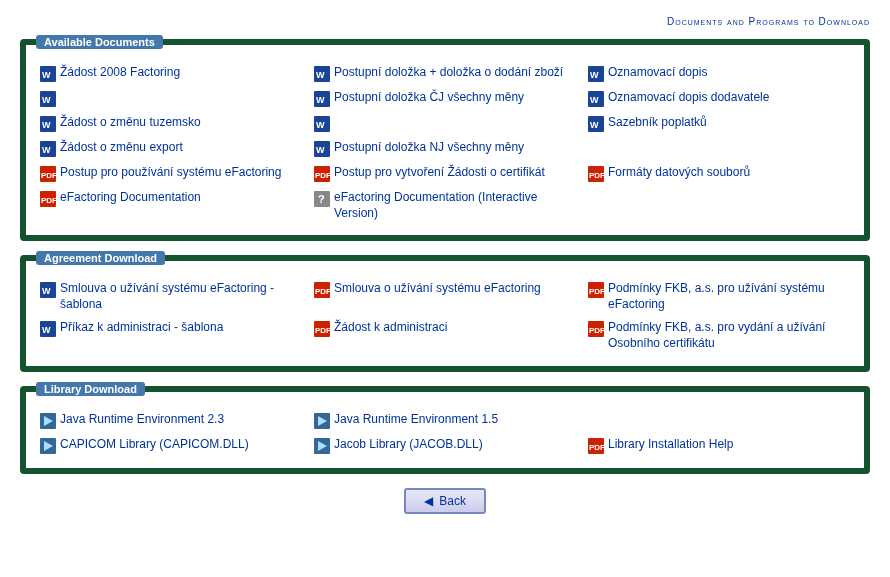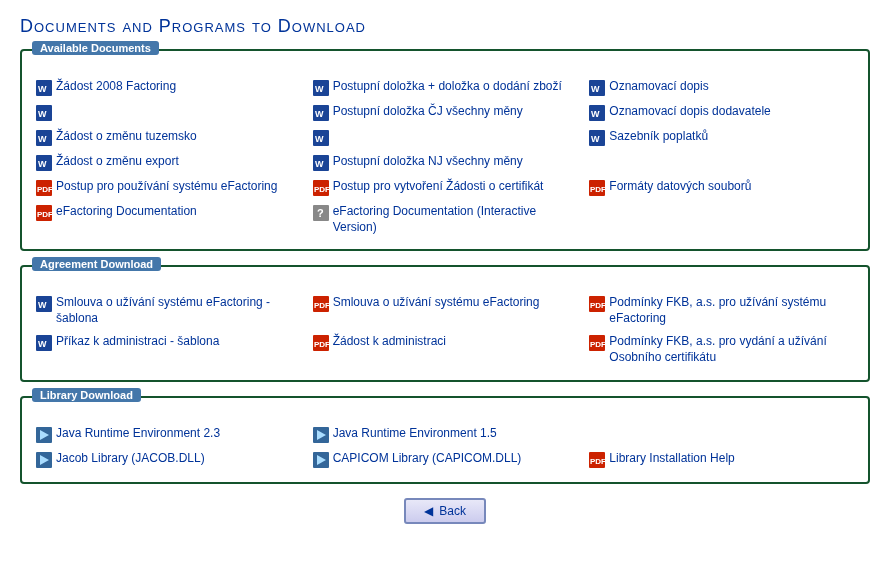--- a/index.html
+++ b/index.html
@@ -6,34 +6,34 @@
     body {
       font-family: Arial, Helvetica, sans-serif;
       font-size: 12px;
       background: #ffffff;
       color: #003399;
       width: 890px;
       min-height: 577px;
       padding: 10px 20px 20px 20px;
     }
     h1 {
-      text-align: left;
-      font-size: 18px;
+      text-align: right;
+      font-size: 10px;
       font-weight: normal;
       color: #003399;
       letter-spacing: 1px;
       font-variant: small-caps;
       margin-bottom: 12px;
       margin-top: 6px;
     }
     .section-box {
-      border: 2px solid #14532d;
+      border: 6px solid #14532d;
       border-radius: 4px;
       margin-bottom: 14px;
-      padding: 18px 12px 12px 12px;
+      padding: 10px 12px 12px 12px;
       position: relative;
     }
     .section-label {
       position: absolute;
       top: -10px;
       left: 10px;
       background: #4477aa;
       color: #ffffff;
       font-size: 11px;
       font-weight: bold;
@@ -268,28 +268,28 @@
           <polygon points="4,3 13,8 4,13" fill="#aaddff"></polygon>
         </svg></span>
           <span class="doc-text">Java Runtime Environment 1.5</span>
         </a>
         <a class="doc-item" href="#"></a>
         <a class="doc-item" href="#">
           <span class="doc-icon"><svg width="16" height="16" viewBox="0 0 16 16">
           <rect width="16" height="16" rx="1" fill="#336699"></rect>
           <polygon points="4,3 13,8 4,13" fill="#aaddff"></polygon>
         </svg></span>
-          <span class="doc-text">Jacob Library (JACOB.DLL)</span>
+          <span class="doc-text">CAPICOM Library (CAPICOM.DLL)</span>
         </a>
         <a class="doc-item" href="#">
           <span class="doc-icon"><svg width="16" height="16" viewBox="0 0 16 16">
           <rect width="16" height="16" rx="1" fill="#336699"></rect>
           <polygon points="4,3 13,8 4,13" fill="#aaddff"></polygon>
         </svg></span>
-          <span class="doc-text">CAPICOM Library (CAPICOM.DLL)</span>
+          <span class="doc-text">Jacob Library (JACOB.DLL)</span>
         </a>
         <a class="doc-item" href="#">
           <span class="doc-icon"><svg width="16" height="16" viewBox="0 0 16 16">
           <rect width="16" height="16" rx="1" fill="#cc2200"></rect>
           <text x="1" y="12" font-size="8" fill="white" font-weight="bold" font-family="Arial">PDF</text>
         </svg></span>
           <span class="doc-text">Library Installation Help</span>
         </a>
       </div>
     </div>

